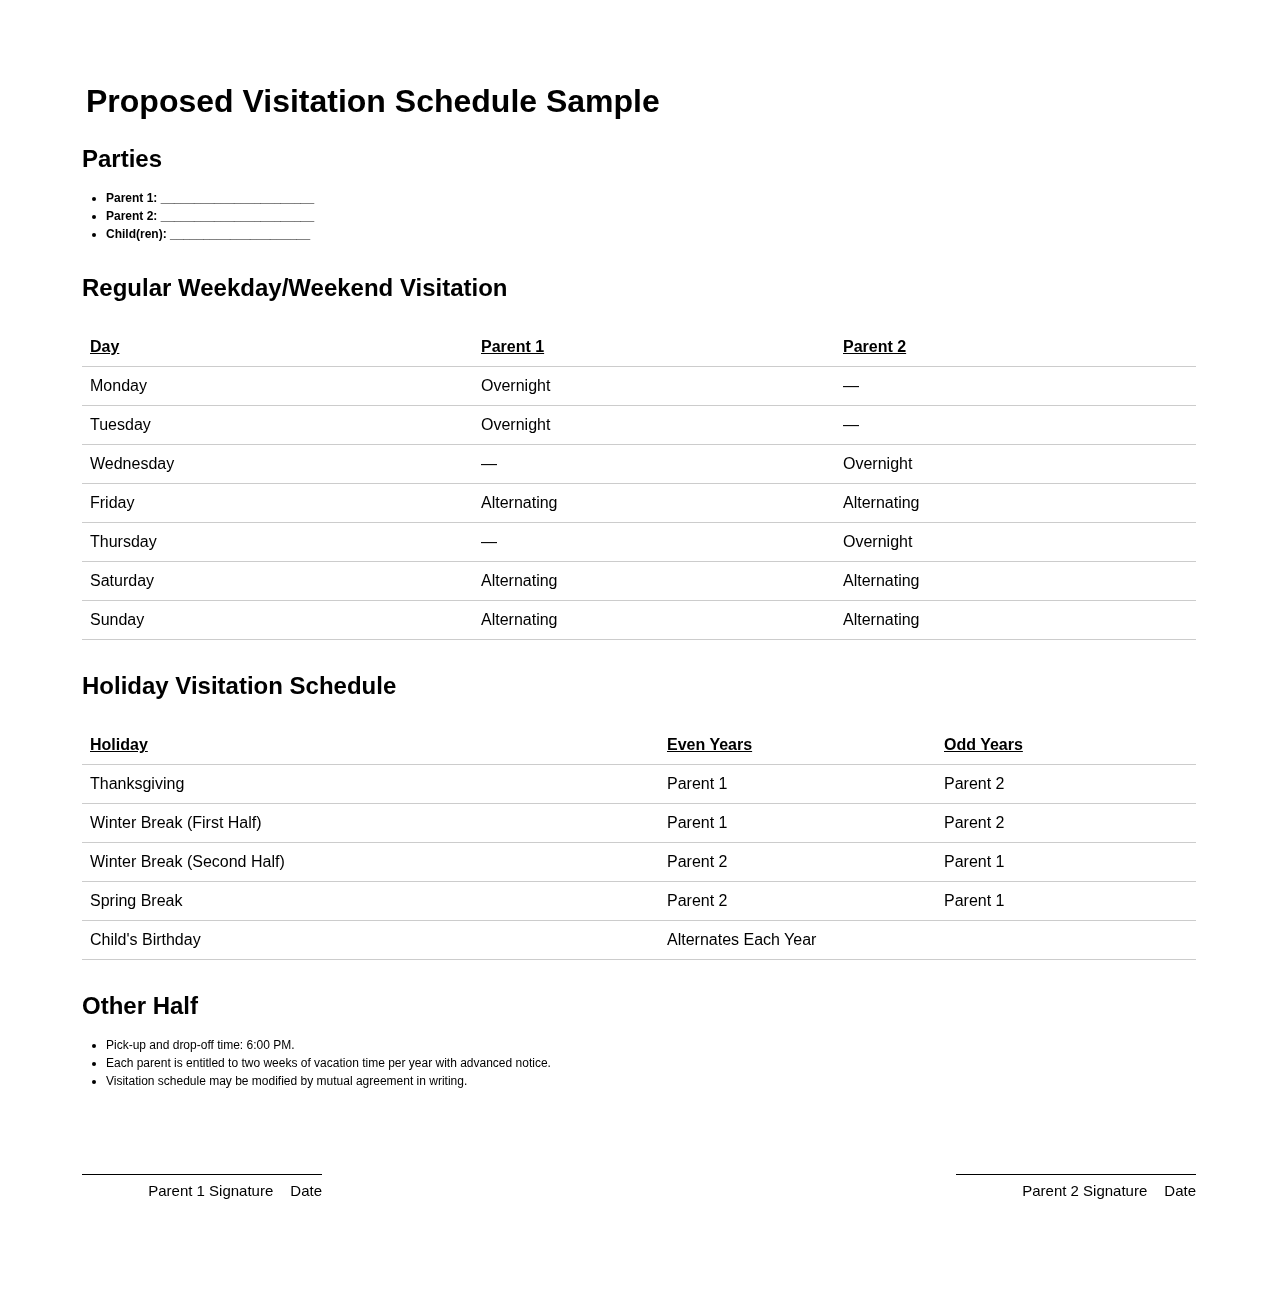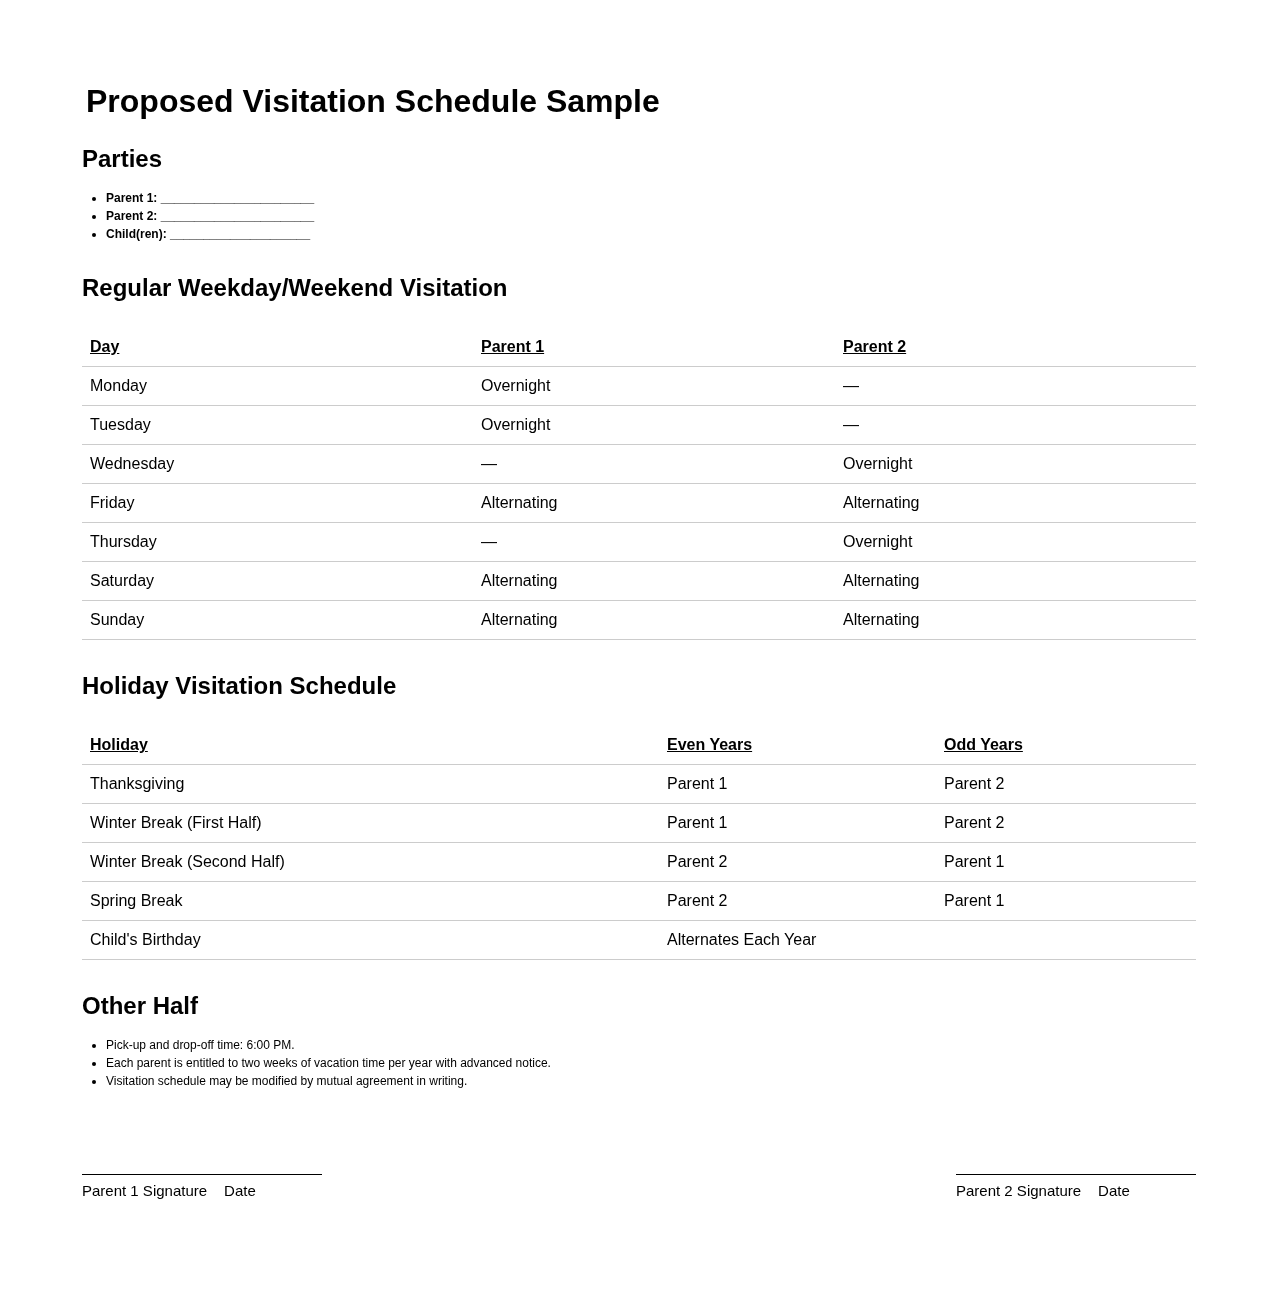--- a/index.html
+++ b/index.html
@@ -35,21 +35,21 @@
     .hol th:nth-child(2) { width: 261px; }
     .h-holiday { margin-top: 32px; }
     .h-other { margin-top: 32px; }
     ul.terms {
       margin: 16px 0 0 0; padding-left: 24px; font-size: 12px; line-height: 18px;
     }
     .sig-row {
       display: flex; justify-content: space-between; margin-top: 84px;
     }
     .sig {
-      width: 240px; border-top: 1px solid #000; text-align: left;
+      width: 240px; border-top: 1px solid #000; text-align: right;
       font-size: 15px; padding-top: 7px;
     }
     .sig .gap { display: inline-block; width: 17px; }
   </style>
 </head>
 <body>
 
 <div class="page">
   <h1>Proposed Visitation Schedule Sample</h1>
 

